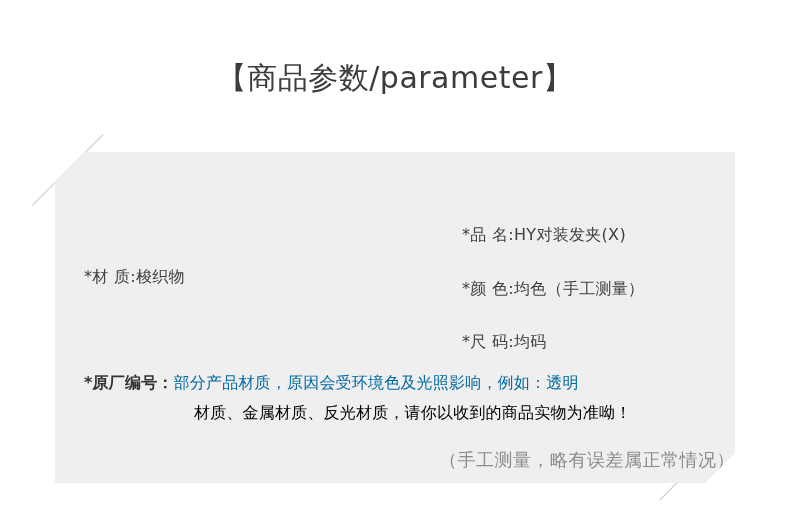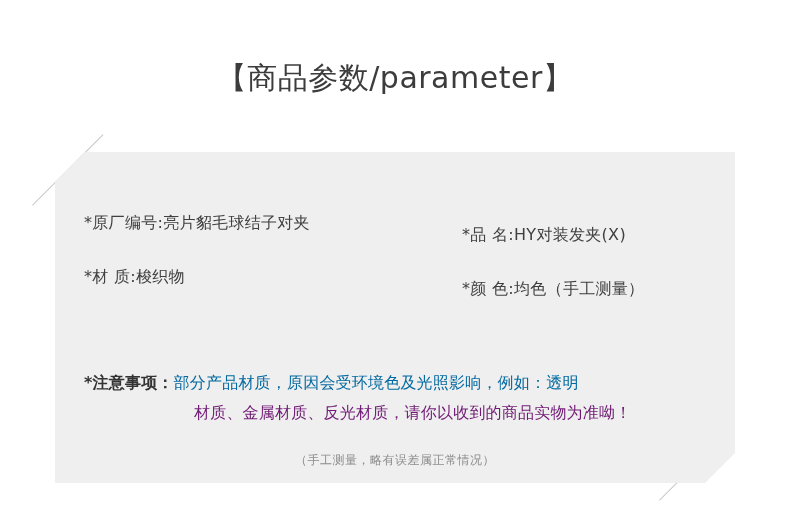--- a/index.html
+++ b/index.html
@@ -113,32 +113,32 @@
   .notice-label {
     color: #333333;
     font-weight: bold;
   }
   .notice-text {
     color: #0369a1;
   }
   .notice-line2 {
     display: block;
     padding-left: 110px;
-    color: #701a75;
+    color: #000000;
     white-space: nowrap;
   }
 
   
   .footnote {
     position: absolute;
     left: 0;
     top: 297px;
     width: 680px;
-    text-align: center;
-    font-size: 12px;
+    text-align: right;
+    font-size: 18px;
     line-height: 22px;
     color: #8c8c8c;
     letter-spacing: 0.5px;
     white-space: nowrap;
   }
 </style>
 </head>
 <body>
 
 <div id="page">
@@ -147,35 +147,35 @@
 
   <div class="accent-line top-left"></div>
 
   <div class="accent-line bottom-right"></div>
 
   <div class="param-panel">
 
     <div class="spec-grid">
 
       <div class="spec-row r0">
-        <div class="spec-cell left">*原厂编号:亮片貂毛球结子对夹</div>
         <div class="spec-cell right">*品 名:HY对装发夹(X)</div>
       </div>
 
       <div class="spec-row r1">
         <div class="spec-cell left">*材 质:梭织物</div>
         <div class="spec-cell right">*颜 色:均色（手工测量）</div>
       </div>
 
       <div class="spec-row r2">
+        <div class="spec-cell right">*尺 码:均码</div>
       </div>
 
     </div>
 
     <div class="notice">
-      <span class="notice-label">*注意事项：</span><span class="notice-text">部分产品材质，原因会受环境色及光照影响，例如：透明</span>
+      <span class="notice-label">*原厂编号：</span><span class="notice-text">部分产品材质，原因会受环境色及光照影响，例如：透明</span>
       <span class="notice-line2">材质、金属材质、反光材质，请你以收到的商品实物为准呦！</span>
     </div>
 
     <div class="footnote">（手工测量，略有误差属正常情况）</div>
 
   </div>
 </div>
 
 </body></html>

